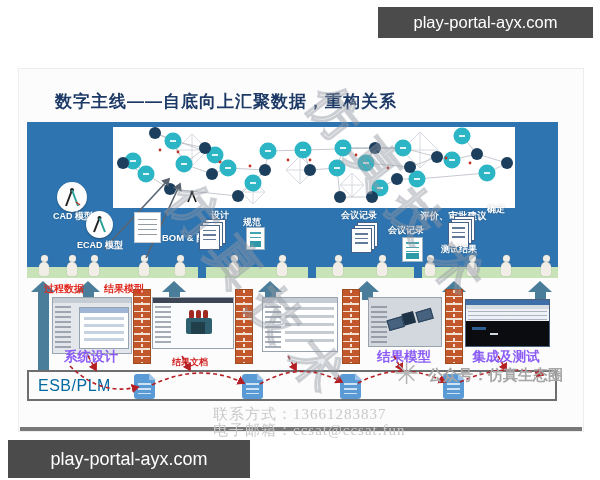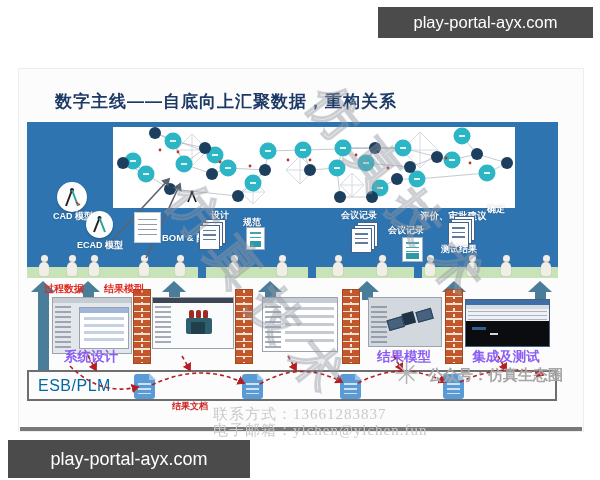--- a/index.html
+++ b/index.html
@@ -95,21 +95,21 @@
 
   
   .esb{position:absolute;left:27px;top:370px;width:530px;height:31px;background:#fcfcfc;
        border:2px solid #6e6e6e;box-sizing:border-box;z-index:2;}
   .esb-label{position:absolute;left:38px;top:377px;font-size:16px;color:#0369a1;letter-spacing:.5px;z-index:3;}
   .edoc{position:absolute;top:374px;width:21px;height:25px;background:#5b9bd5;border-radius:3px;z-index:3;}
   .edoc::before{content:"";position:absolute;right:-1px;top:-1px;width:0;height:0;
                 border-bottom:7px solid #9dc3e6;border-right:7px solid #fcfcfc;}
   .edoc::after{content:"";position:absolute;left:4px;right:4px;top:9px;height:11px;
                background:repeating-linear-gradient(#cfe2f3 0 2px,transparent 2px 5px);}
-  .result-doc-label{position:absolute;left:172px;top:400px;font-size:9px;font-weight:bold;color:#d02525;z-index:4;}
+  .result-doc-label{position:absolute;left:172px;top:356px;font-size:9px;font-weight:bold;color:#d02525;z-index:4;}
 
   
   .wm-diag{position:absolute;font-size:50px;font-weight:bold;letter-spacing:16px;white-space:nowrap;
            color:rgba(148,153,163,0.16);-webkit-text-stroke:1.2px rgba(148,153,163,0.38);
            transform:rotate(52deg);transform-origin:0 0;z-index:8;pointer-events:none;}
   .wm-account{position:absolute;left:428px;top:366px;font-size:15px;font-weight:bold;color:#a6a6a6;
               z-index:9;white-space:nowrap;}
   .wm-logo{position:absolute;left:394px;top:356px;font-size:30px;color:#b3b3b3;z-index:9;}
   .contact{position:absolute;left:213px;color:#c9c9c9;font-size:15px;letter-spacing:1px;z-index:9;
            font-family:"Liberation Serif",serif;white-space:nowrap;}
@@ -439,19 +439,19 @@
       <line x1="498" y1="356" x2="506" y2="370" marker-end="url(#mr)"></line>
     </g>
   </svg>
 
   <div class="wm-diag" style="left:345px;top:72px">仿真技术</div>
   <div class="wm-diag" style="left:205px;top:170px">仿真技术</div>
   <div class="wm-logo">✳</div>
   <div class="wm-account">公众号：仿真生态圈</div>
 
   <div class="contact" style="top:405px">联系方式：13661283837</div>
-  <div class="contact" style="top:421px">电子邮箱：ylchen@ylchen.fun</div>
+  <div class="contact" style="top:421px">电子邮箱：ccsat@ccsat.fun</div>
 
   <div class="slide-shadow"></div>
 
   <div class="banner tr">play-portal-ayx.com</div>
   <div class="banner bl">play-portal-ayx.com</div>
 </div>
 
 </body></html>

